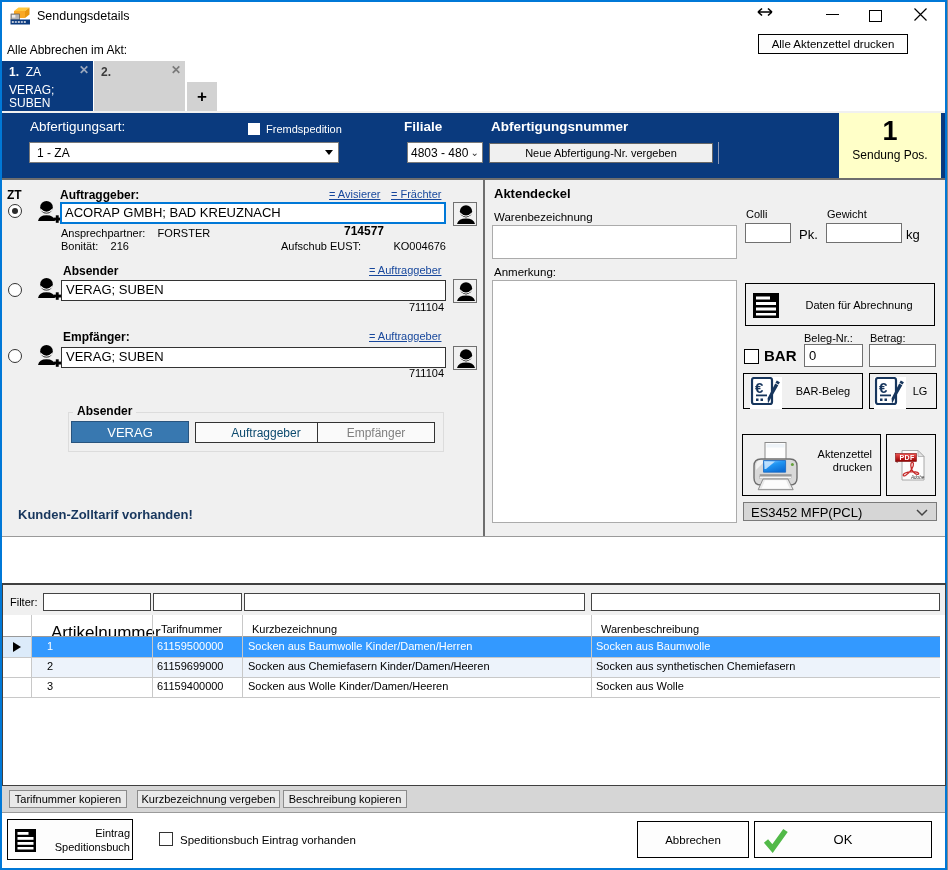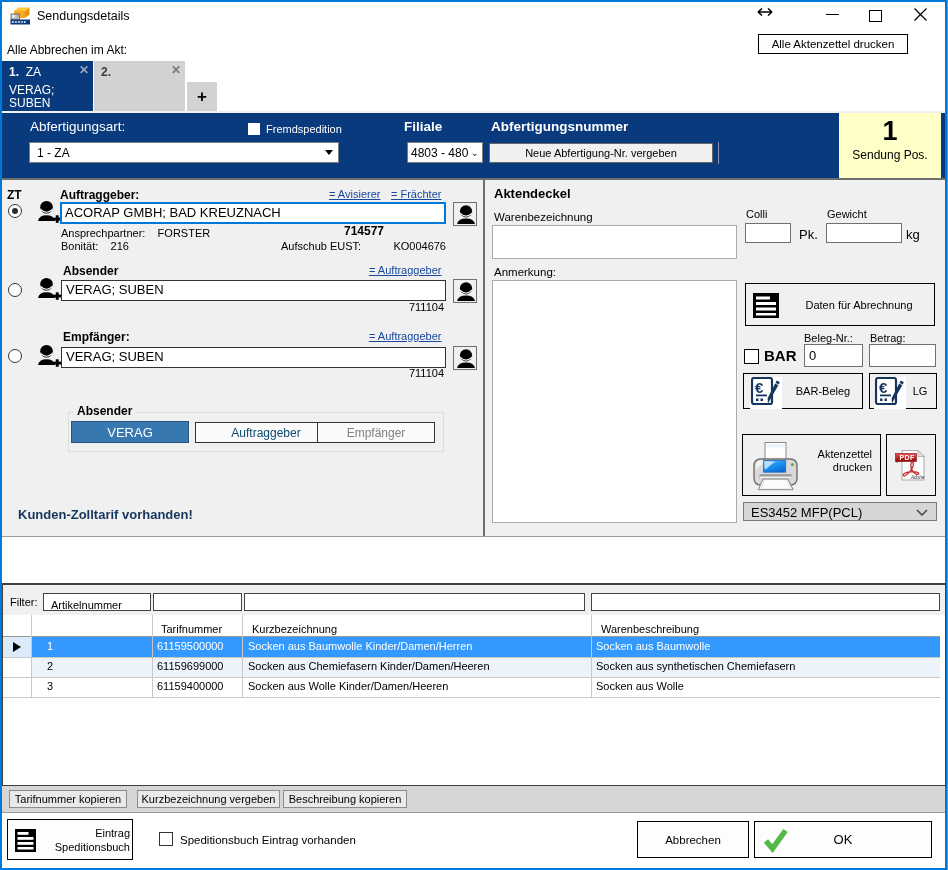--- a/index.html
+++ b/index.html
@@ -272,21 +272,21 @@
 </div>
 
 <div class="abs" style="left:2px;top:583px;width:944px;height:203px;border:2px solid #404040;border-left:1px solid #404040;border-right:1px solid #404040;background:#f0f0f0;"></div>
 <div class="abs" style="left:3px;top:615px;width:942px;height:170px;background:#fff;"></div>
 <div class="abs" style="left:10px;top:596px;font-size:11px;">Filter:</div>
 <div class="abs fld" style="left:43px;top:593px;width:108px;height:18px;"></div>
 <div class="abs fld" style="left:153px;top:593px;width:89px;height:18px;"></div>
 <div class="abs fld" style="left:244px;top:593px;width:341px;height:18px;"></div>
 <div class="abs fld" style="left:591px;top:593px;width:349px;height:18px;"></div>
 
-<div class="abs" style="left:51px;top:599px;font-size:11px;text-align:right;">Artikelnummer</div>
+<div class="abs" style="left:51px;top:623px;font-size:17px;text-align:right;">Artikelnummer</div>
 <div class="abs" style="left:161px;top:623px;font-size:11px;">Tarifnummer</div>
 <div class="abs" style="left:252px;top:623px;font-size:11px;">Kurzbezeichnung</div>
 <div class="abs" style="left:601px;top:623px;font-size:11px;">Warenbeschreibung</div>
 <div class="abs" style="left:3px;top:636px;width:937px;height:1px;background:#999;"></div>
 
 <div class="abs" style="left:3px;top:637px;width:28px;height:20px;background:#dcebfa;"></div>
 <svg width="8" height="10" viewBox="0 0 8 10" style="position:absolute;left:13px;top:642px;">
     <polygon points="0,0 8,5 0,10" fill="#000"></polygon>
   </svg>
 <div class="abs" style="left:31px;top:637px;width:909px;height:20px;background:#3399ff;color:#fff;font-size:11px;">

